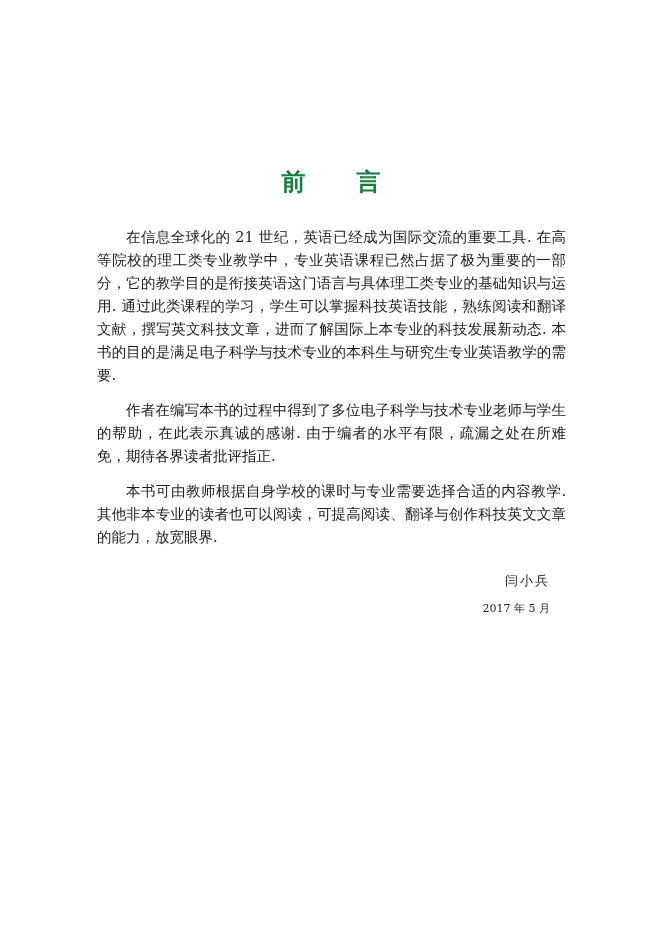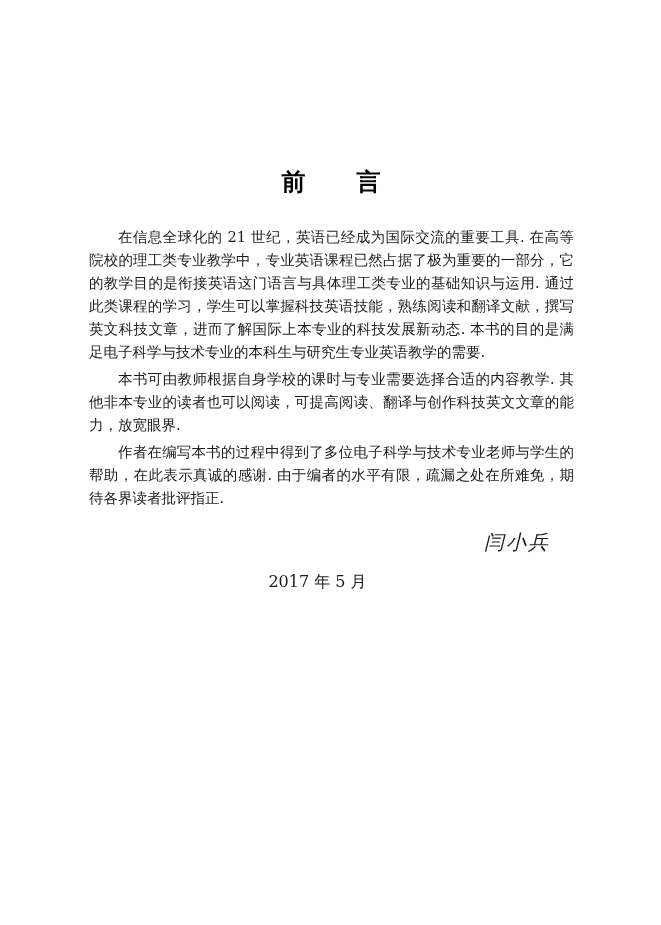--- a/index.html
+++ b/index.html
@@ -22,64 +22,62 @@
     top: 0;
     width: 493px;
   }
   .title {
     margin: 166px 0 0 0;
     text-align: center;
     font-size: 24px;
     font-weight: bold;
     line-height: 32px;
     letter-spacing: 1px;
-    color: #000000;
+    color: #15803d;
     white-space: pre;
   }
   .body-text {
     margin-top: 28px;
   }
   .body-text p {
-    margin: 4px;
+    margin: 12px;
     font-size: 14.5px;
     line-height: 23px;
     text-align: justify;
     text-indent: 2em;
     word-break: break-all;
   }
   .signature-block {
     margin-top: 20px;
     padding-right: 28px;
     text-align: right;
   }
   .signature {
-    font-size: 20px;
+    font-size: 13px;
     line-height: 24px;
-    font-style: italic;
     letter-spacing: 2px;
   }
   .sign-date {
-    margin-top: 16px;
-    font-size: 16px;
+    margin-top: 4px;
+    font-size: 11px;
     line-height: 24px;
-    text-align: center;
   }
 </style>
 </head>
 <body>
 
 <div class="page">
   <div class="content">
 
     <h1 class="title">前　　言</h1>
 
     <div class="body-text">
       <p>在信息全球化的 21 世纪，英语已经成为国际交流的重要工具. 在高等院校的理工类专业教学中，专业英语课程已然占据了极为重要的一部分，它的教学目的是衔接英语这门语言与具体理工类专业的基础知识与运用. 通过此类课程的学习，学生可以掌握科技英语技能，熟练阅读和翻译文献，撰写英文科技文章，进而了解国际上本专业的科技发展新动态. 本书的目的是满足电子科学与技术专业的本科生与研究生专业英语教学的需要.</p>
+      <p>作者在编写本书的过程中得到了多位电子科学与技术专业老师与学生的帮助，在此表示真诚的感谢. 由于编者的水平有限，疏漏之处在所难免，期待各界读者批评指正.</p>
       <p>本书可由教师根据自身学校的课时与专业需要选择合适的内容教学. 其他非本专业的读者也可以阅读，可提高阅读、翻译与创作科技英文文章的能力，放宽眼界.</p>
-      <p>作者在编写本书的过程中得到了多位电子科学与技术专业老师与学生的帮助，在此表示真诚的感谢. 由于编者的水平有限，疏漏之处在所难免，期待各界读者批评指正.</p>
     </div>
 
     <div class="signature-block">
       <div class="signature">闫小兵</div>
       <div class="sign-date">2017 年 5 月</div>
     </div>
 
   </div>
 </div>
 

